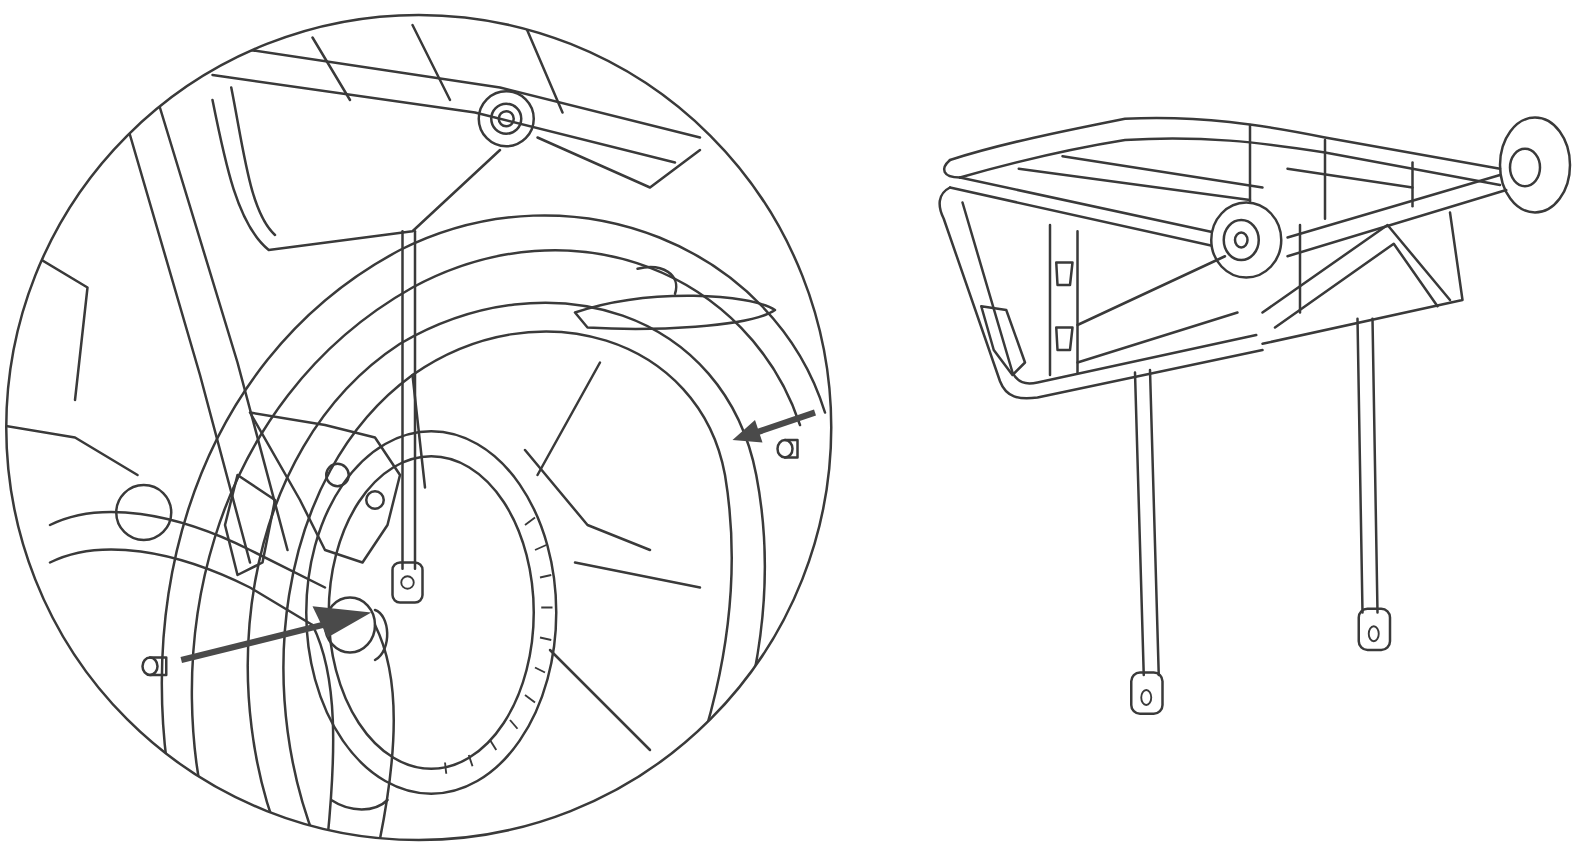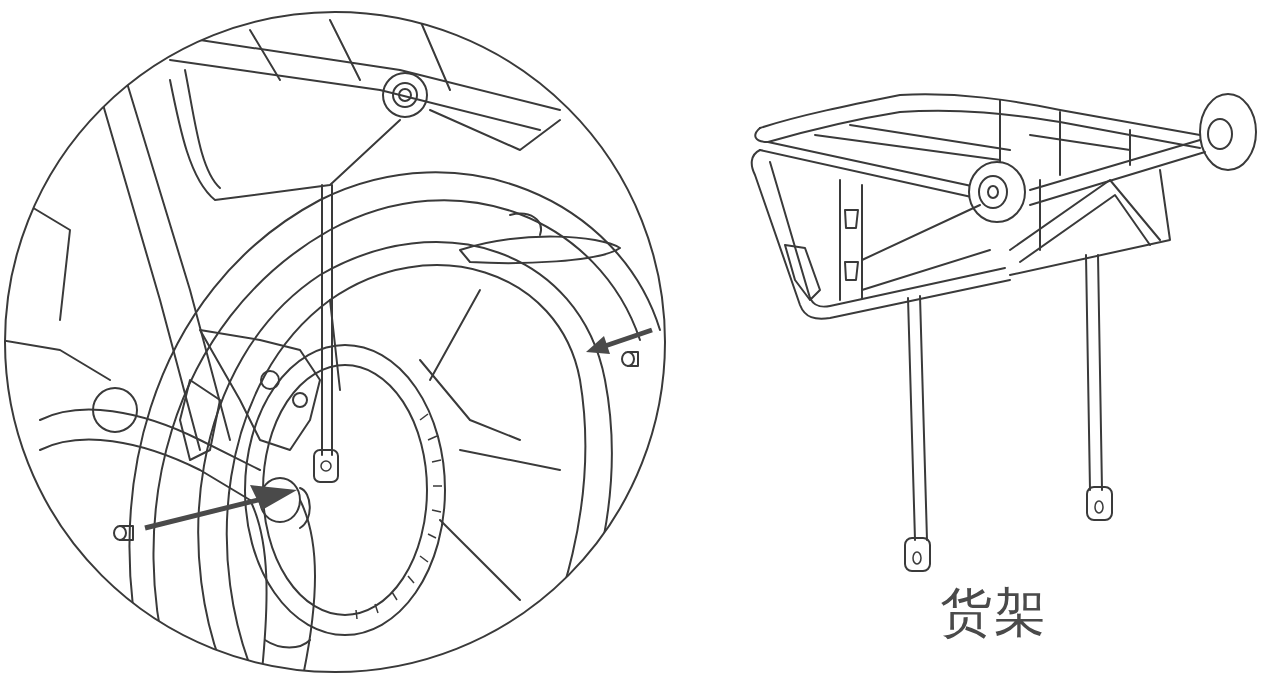--- a/index.html
+++ b/index.html
@@ -174,14 +174,13 @@
     </g>
     <g>
       <path class="ln" d="M1086,255 L1090,490"></path>
       <path class="ln" d="M1098,255 L1102,490"></path>
       <rect class="ln" x="1087" y="487" width="25" height="33" rx="7"></rect>
       <ellipse class="thin" cx="1099" cy="507" rx="4" ry="6"></ellipse>
     </g>
   </g>
 </svg>
 
-<div class="label">货架</div>
 </div>
 
 </body></html>

